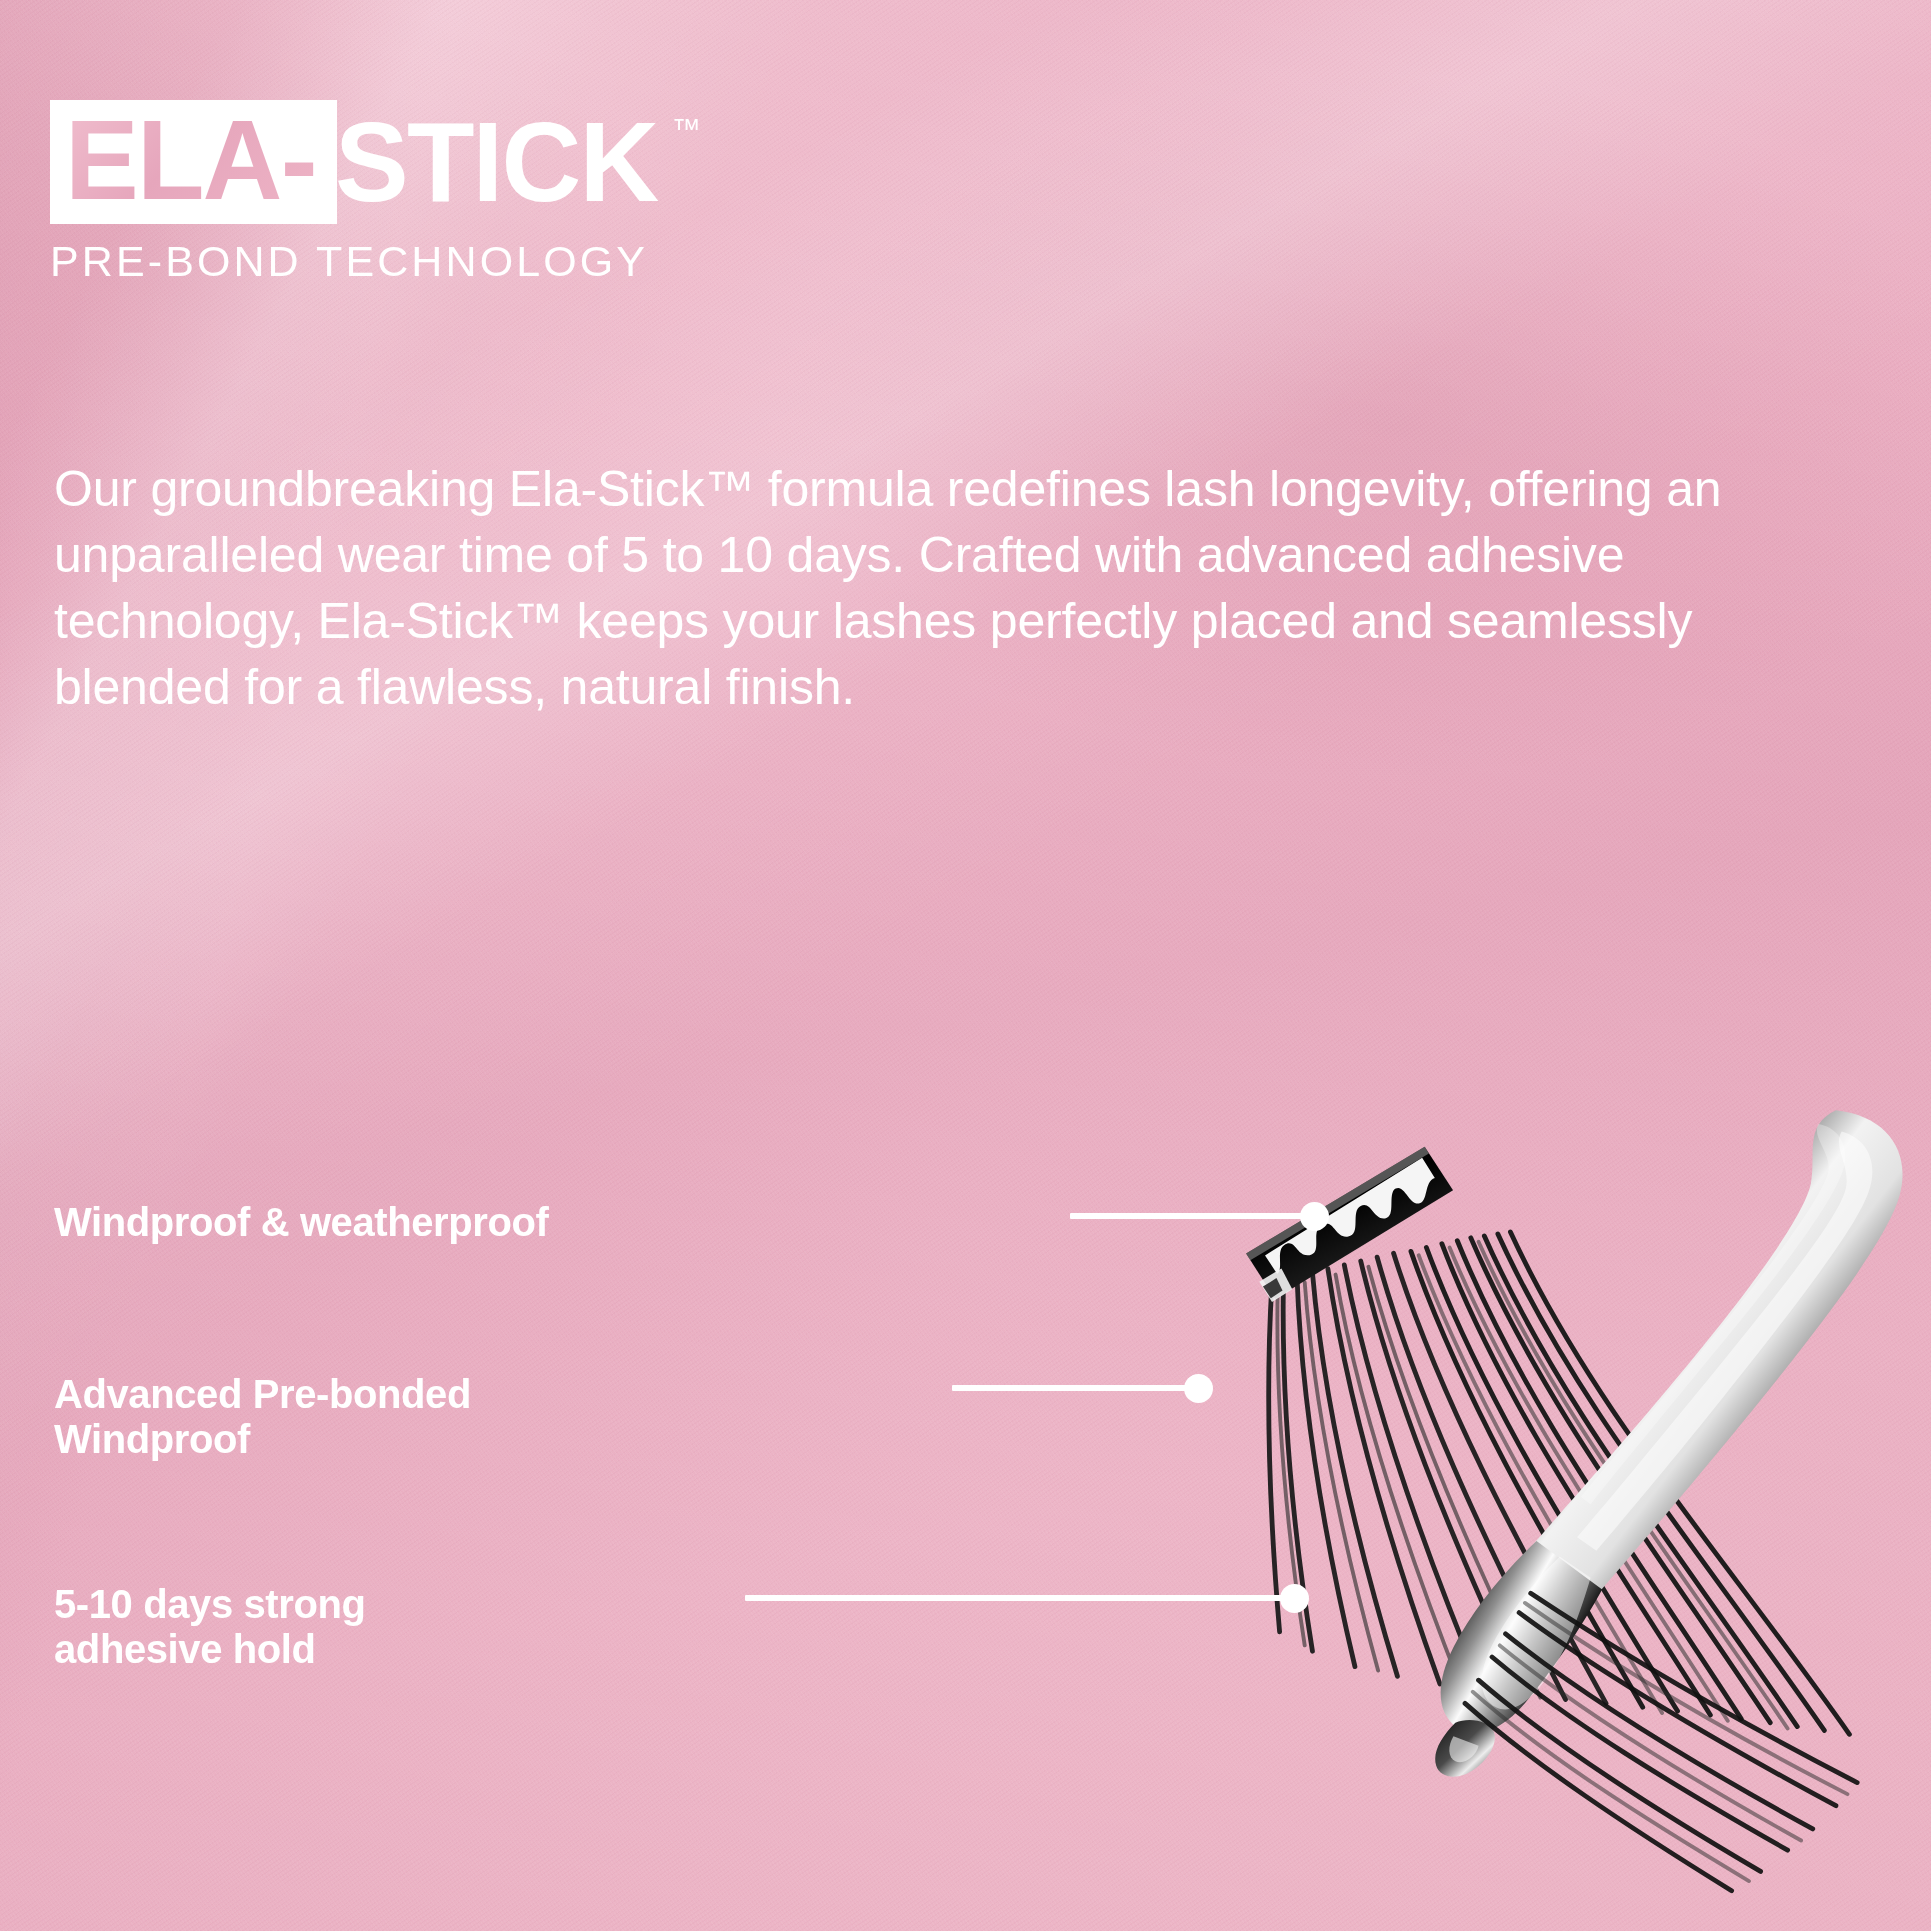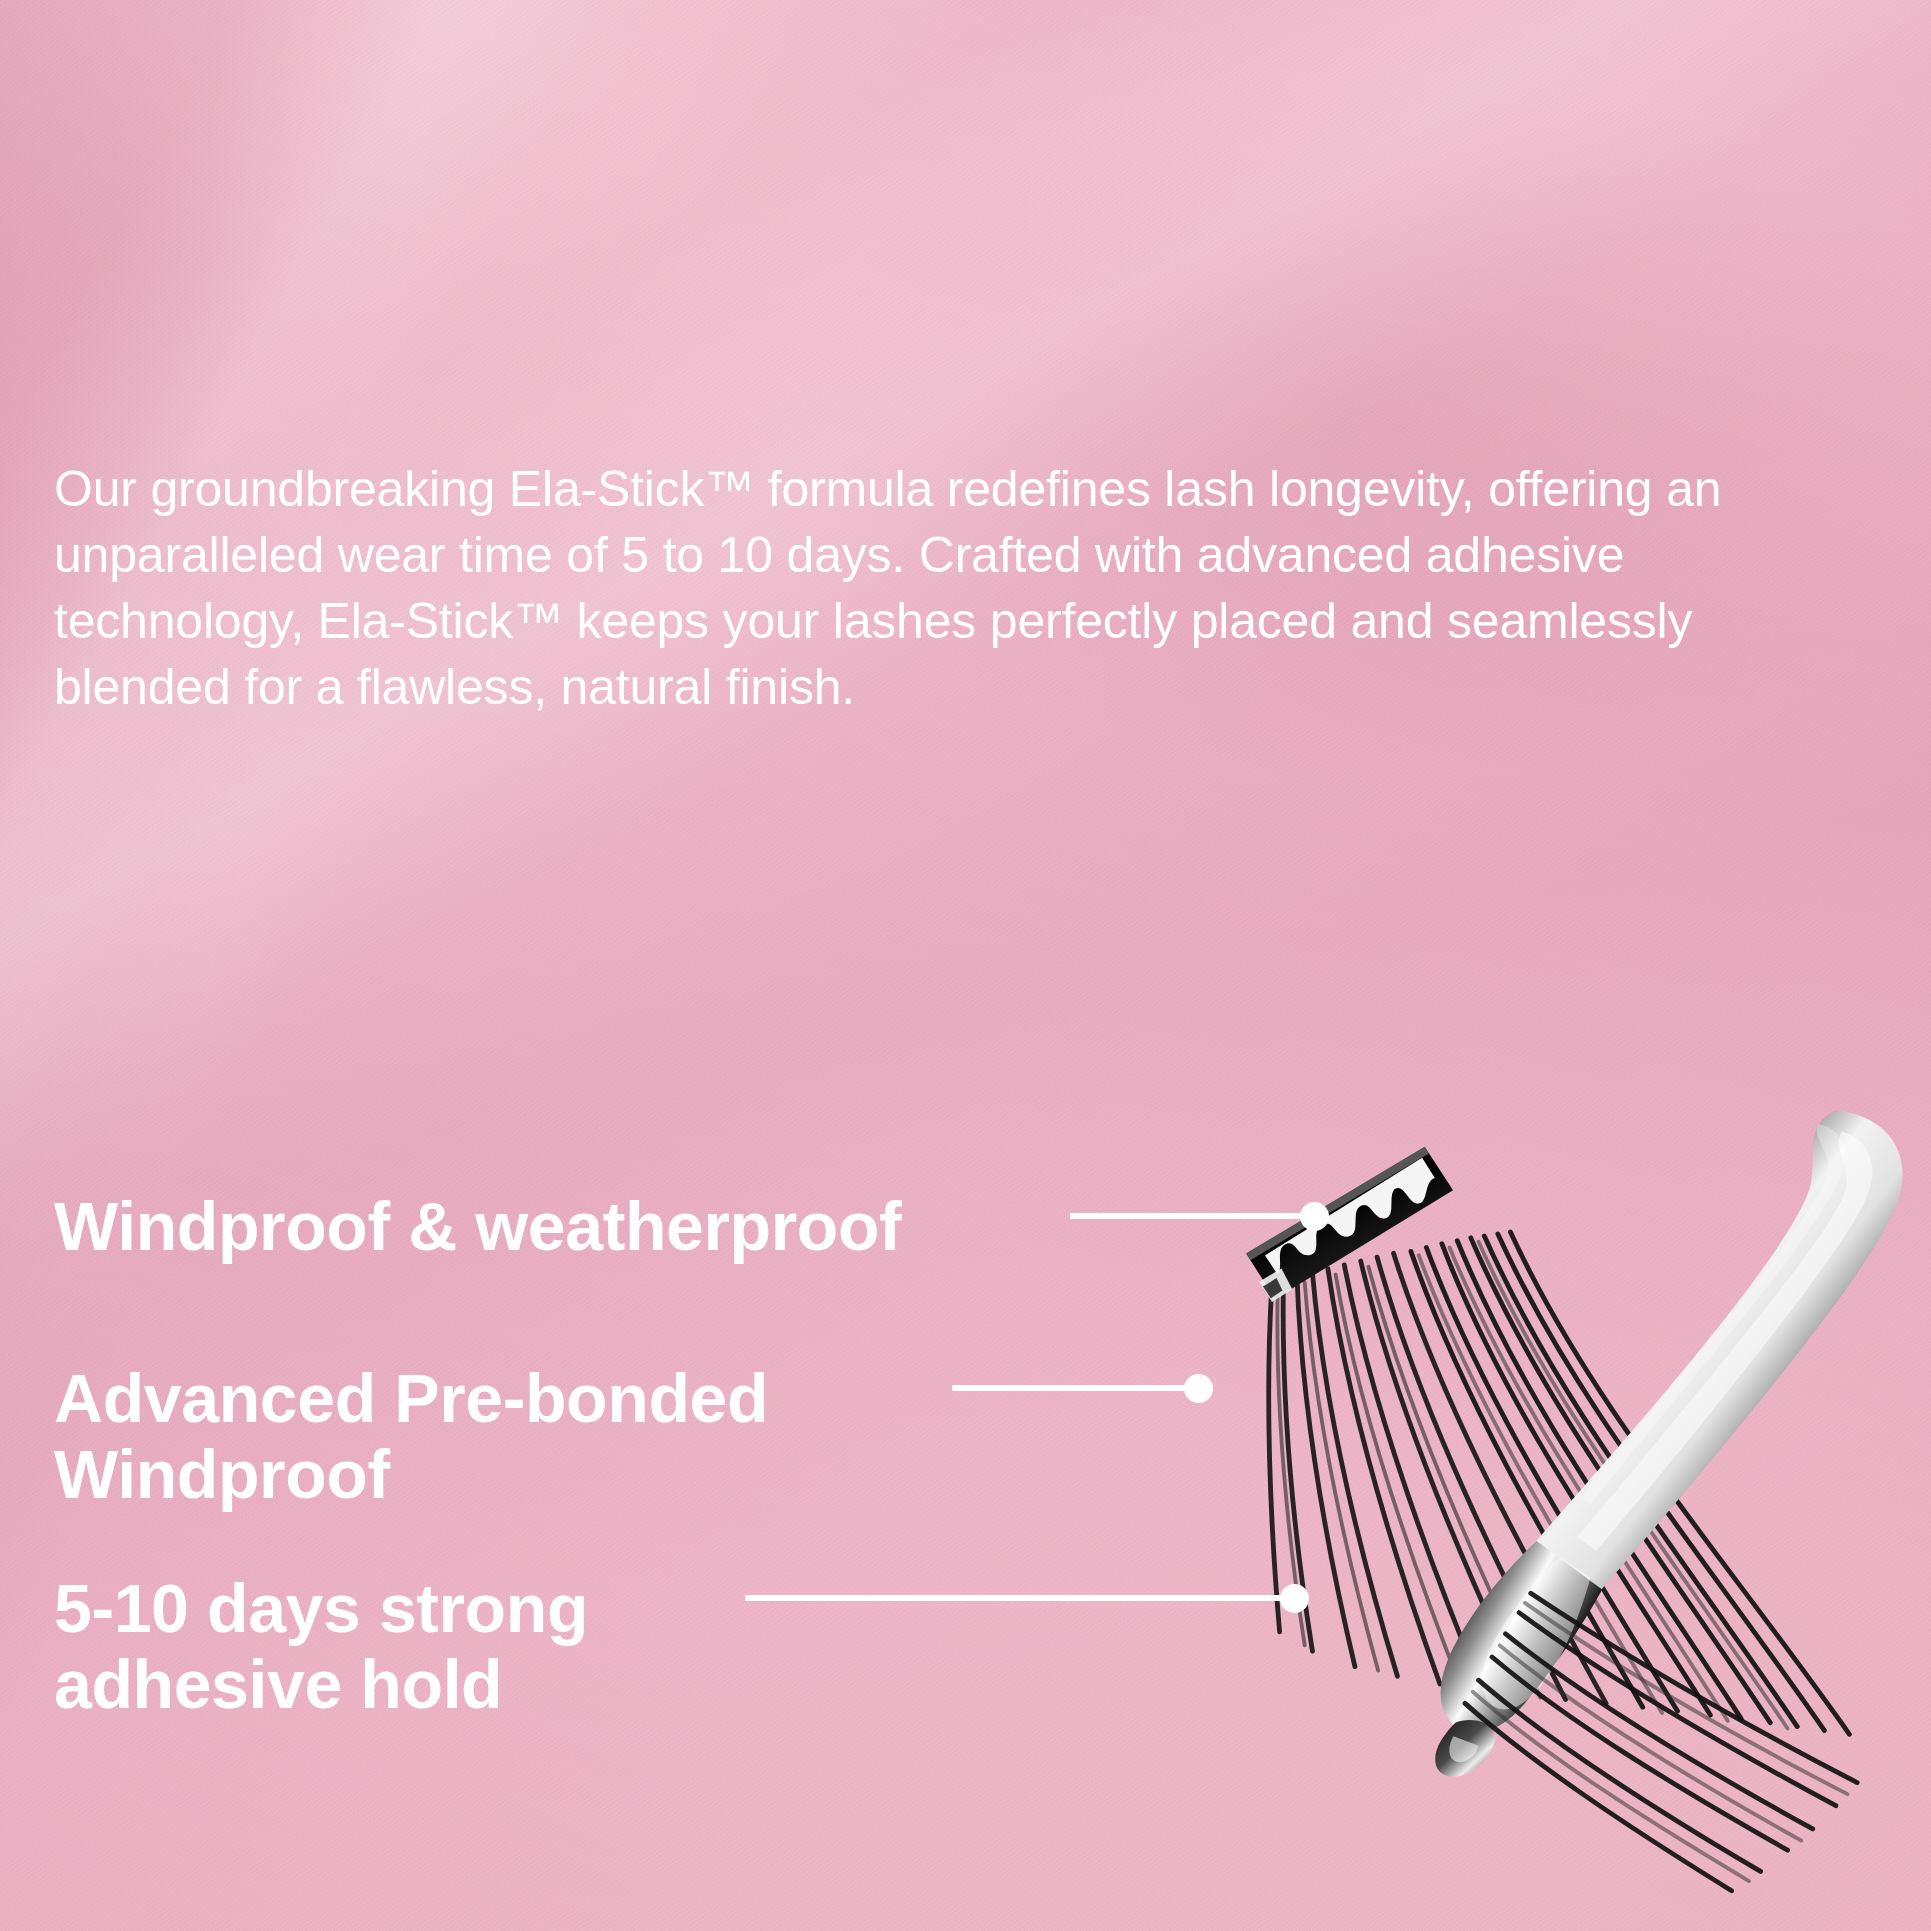--- a/index.html
+++ b/index.html
@@ -189,24 +189,24 @@
     width: 1931px;
   }
   .feature-row {
     position: absolute;
     left: 54px;
     width: 1834px;
   }
   .feature-label {
     position: absolute;
     left: 0;
-    top: 0;
+    top: 12px;
     font-family: "Liberation Sans", sans-serif;
     font-weight: 700;
-    font-size: 68px;
+    font-size: 40px;
     line-height: 1.12;
     color: #ffffff;
     letter-spacing: -0.4px;
     white-space: pre-line;
   }
   .feature-connector {
     position: absolute;
     height: 29px;
     display: flex;
     align-items: center;
@@ -398,20 +398,32 @@
       <g stroke="#2e2e2e" fill="none" stroke-linecap="round" opacity="0.5">
         <path d="M324 530 C 412 592, 530 662, 658 728" stroke-width="4"></path>
         <path d="M298 574 C 378 640, 488 708, 610 776" stroke-width="4"></path>
         <path d="M270 622 C 342 686, 442 750, 556 818" stroke-width="4"></path>
       </g>
     </svg>
   </div>
 
   <div id="content">
 
+    <div id="logo-block">
+      <div id="logo-lockup">
+        <div id="logo-box">
+          <span id="logo-ela">ELA-</span>
+        </div>
+        <div id="logo-stick-wrap">
+          <span id="logo-stick">STICK</span>
+          <span id="logo-tm">™</span>
+        </div>
+      </div>
+      <div id="logo-subtitle">PRE-BOND TECHNOLOGY</div>
+    </div>
 
     <p id="body-copy">Our groundbreaking Ela-Stick™ formula redefines lash longevity, offering an unparalleled wear time of 5 to 10 days. Crafted with advanced adhesive technology, Ela-Stick™ keeps your lashes perfectly placed and seamlessly blended for a flawless, natural finish.</p>
 
     <div id="features">
 
       <div class="feature-row" style="top:0px;">
         <div class="feature-label">Windproof &amp; weatherproof</div>
         <div class="feature-connector" style="left:1016px; top:13.5px;">
           <div class="feature-line" style="width:232px;"></div>
           <div class="feature-dot"></div>

